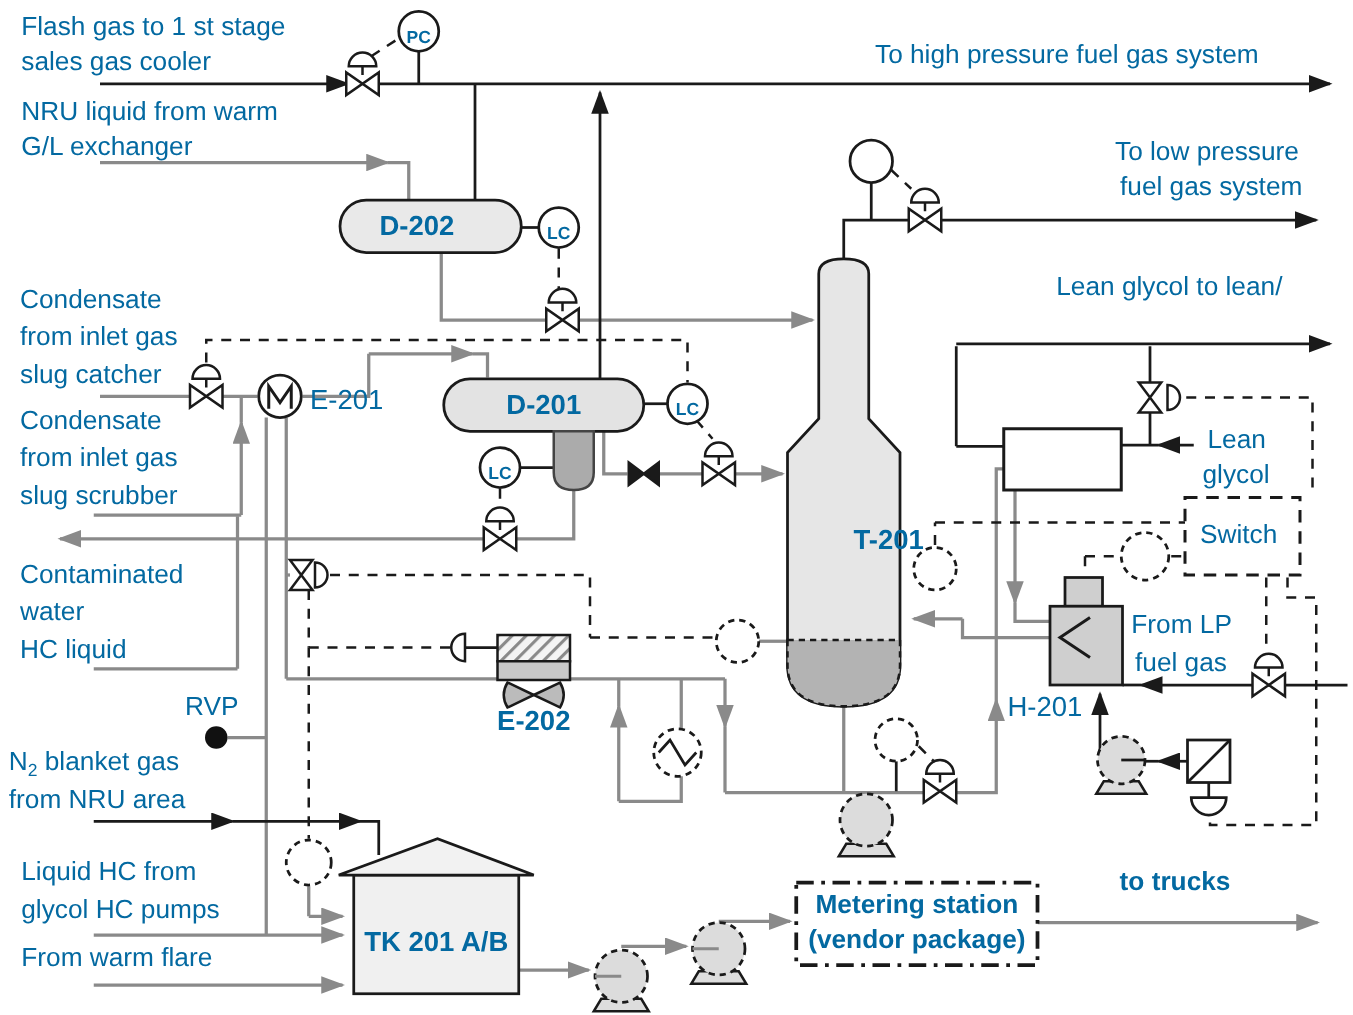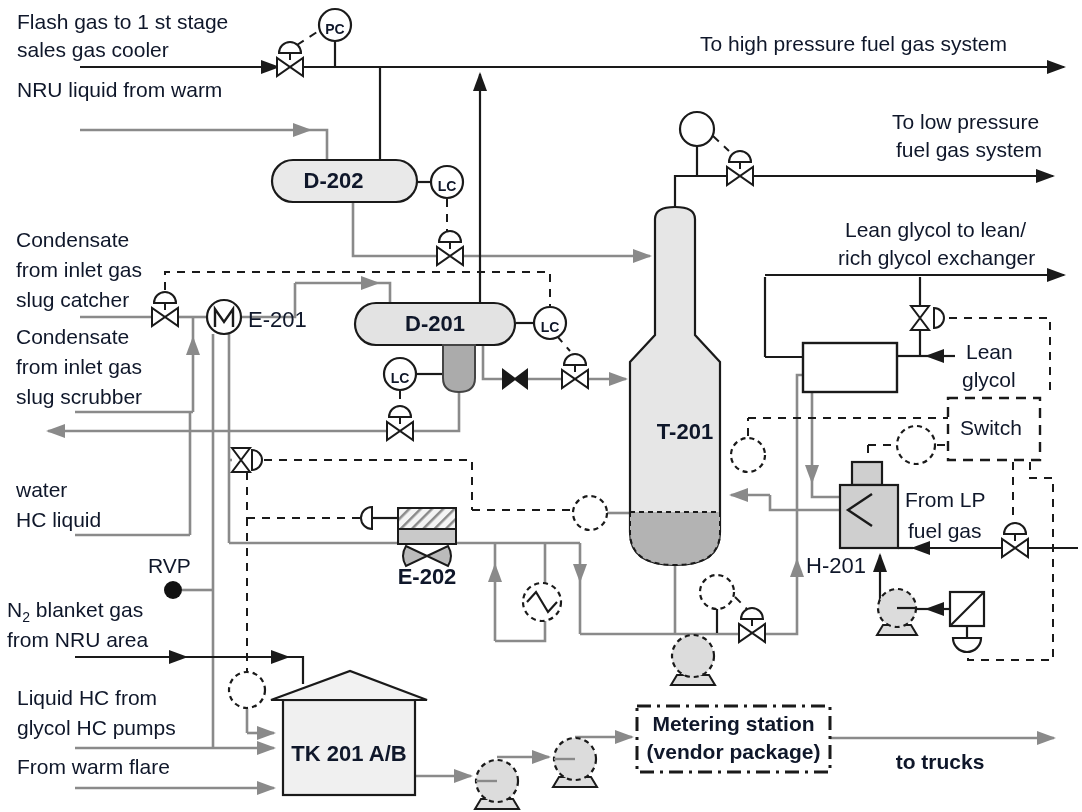--- a/index.html
+++ b/index.html
@@ -1,19 +1,19 @@
 <!DOCTYPE html>
 <html><head>
 <meta charset="utf-8">
 <style>
   html,body{margin:0;padding:0;background:#ffffff;}
   #stage{position:relative;width:1082px;height:812px;background:#fff;overflow:hidden;
          font-family:"Liberation Sans",sans-serif;color:#111;}
   #pfd-svg{position:absolute;left:0;top:0;}
-  .lbl{position:absolute;font-size:21px;line-height:27px;white-space:nowrap;color:#0f172a;}
+  .lbl{position:absolute;font-size:21px;line-height:27px;white-space:nowrap;color:#0369a1;}
   .eq{font-size:22px;}
   .inst{font-size:14px;letter-spacing:0;}
   .ctr{text-align:center;font-weight:bold;}
   sub{font-size:14px;}
 </style>
 </head>
 <body>
 
 <div id="stage">
 
@@ -297,52 +297,53 @@
   <circle cx="590" cy="513" r="17" fill="#fff" stroke="#1a1a1a" stroke-width="2.2" stroke-dasharray="5 4"></circle>
   <circle cx="717" cy="592" r="17" fill="#fff" stroke="#1a1a1a" stroke-width="2.2" stroke-dasharray="5 4"></circle>
   <circle cx="916" cy="445" r="19" fill="#fff" stroke="#1a1a1a" stroke-width="2.2" stroke-dasharray="5 4"></circle>
   <circle cx="247" cy="690" r="18" fill="#fff" stroke="#1a1a1a" stroke-width="2.2" stroke-dasharray="5 4"></circle>
   <circle cx="173" cy="590" r="9" fill="#111"></circle>
 </svg>
 
 <div class="lbl" style="left:17px;top:8px">Flash gas to 1 st stage</div>
 <div class="lbl" style="left:17px;top:36px">sales gas cooler</div>
 <div class="lbl" style="left:17px;top:76px">NRU liquid from warm</div>
+<div class="lbl" style="left:17px;top:104px">G/L exchanger</div>
 <div class="lbl" style="left:700px;top:30px">To high pressure fuel gas system</div>
 <div class="lbl" style="left:892px;top:108px">To low pressure</div>
 <div class="lbl" style="left:896px;top:136px">fuel gas system</div>
 <div class="lbl" style="left:845px;top:216px">Lean glycol to lean/</div>
-<div class="lbl" style="left:838px;top:244px">rich glycol exchanger</div>
 <div class="lbl" style="left:966px;top:338px">Lean</div>
 <div class="lbl" style="left:962px;top:366px">glycol</div>
 <div class="lbl" style="left:960px;top:414px">Switch</div>
 <div class="lbl" style="left:905px;top:486px">From LP</div>
 <div class="lbl" style="left:908px;top:517px">fuel gas</div>
 <div class="lbl eq" style="left:806px;top:552px">H-201</div>
 <div class="lbl" style="left:16px;top:226px">Condensate</div>
 <div class="lbl" style="left:16px;top:256px">from inlet gas</div>
 <div class="lbl" style="left:16px;top:286px">slug catcher</div>
 <div class="lbl" style="left:16px;top:323px">Condensate</div>
 <div class="lbl" style="left:16px;top:353px">from inlet gas</div>
 <div class="lbl" style="left:16px;top:383px">slug scrubber</div>
+<div class="lbl" style="left:16px;top:446px">Contaminated</div>
 <div class="lbl" style="left:16px;top:476px">water</div>
 <div class="lbl" style="left:16px;top:506px">HC liquid</div>
 <div class="lbl" style="left:148px;top:552px">RVP</div>
 <div class="lbl" style="left:7px;top:596px"><span>N</span><sub>2</sub><span> blanket gas</span></div>
 <div class="lbl" style="left:17px;top:684px">Liquid HC from</div>
 <div class="lbl" style="left:7px;top:626px">from NRU area</div>
 <div class="lbl" style="left:17px;top:753px">From warm flare</div>
 <div class="lbl" style="left:17px;top:714px">glycol HC pumps</div>
 <div class="lbl eq ctr" style="left:283px;top:740px;width:132px">TK 201 A/B</div>
 <div class="lbl ctr" style="left:637px;top:710px;width:193px">Metering station</div>
 <div class="lbl ctr" style="left:637px;top:738px;width:193px">(vendor package)</div>
-<div class="lbl ctr" style="left:810px;top:748px;width:260px">to trucks</div>
+<div class="lbl ctr" style="left:810px;top:692px;width:260px">to trucks</div>
 <div class="lbl eq ctr" style="left:272px;top:167px;width:123px">D-202</div>
 <div class="lbl eq ctr" style="left:355px;top:310px;width:160px">D-201</div>
-<div class="lbl eq ctr" style="left:630px;top:418px;width:110px">T-201</div>
+<div class="lbl eq ctr" style="left:656px;top:418px;width:110px">T-201</div>
 <div class="lbl eq" style="left:248px;top:306px">E-201</div>
 <div class="lbl eq ctr" style="left:392px;top:563px;width:70px">E-202</div>
 <div class="lbl inst ctr" style="left:319px;top:16px;width:32px">PC</div>
 <div class="lbl inst ctr" style="left:431px;top:173px;width:32px">LC</div>
 <div class="lbl inst ctr" style="left:534px;top:314px;width:32px">LC</div>
 <div class="lbl inst ctr" style="left:384px;top:365px;width:32px">LC</div>
 
 </div>
 
 </body></html>

